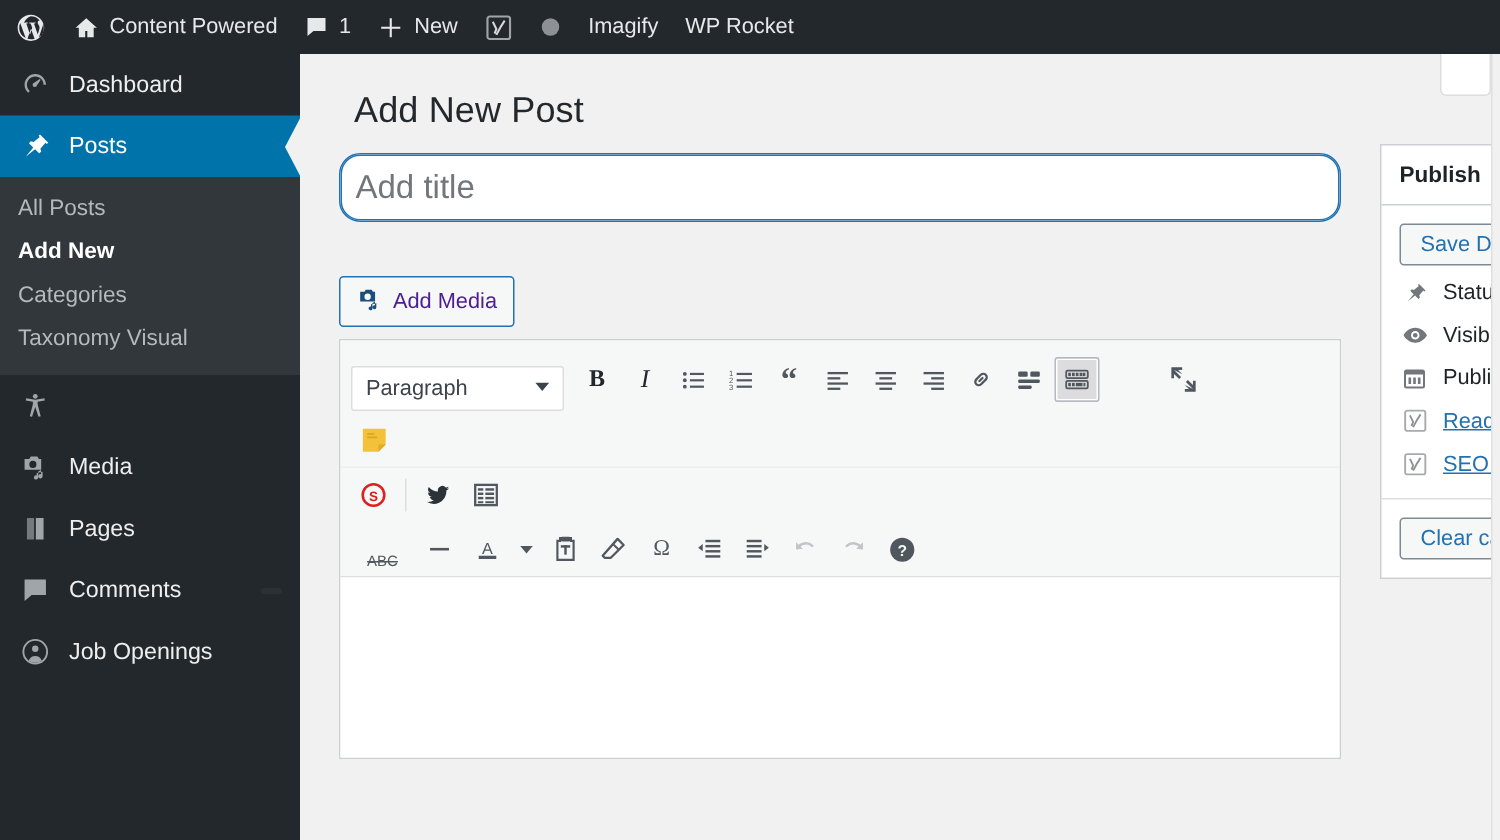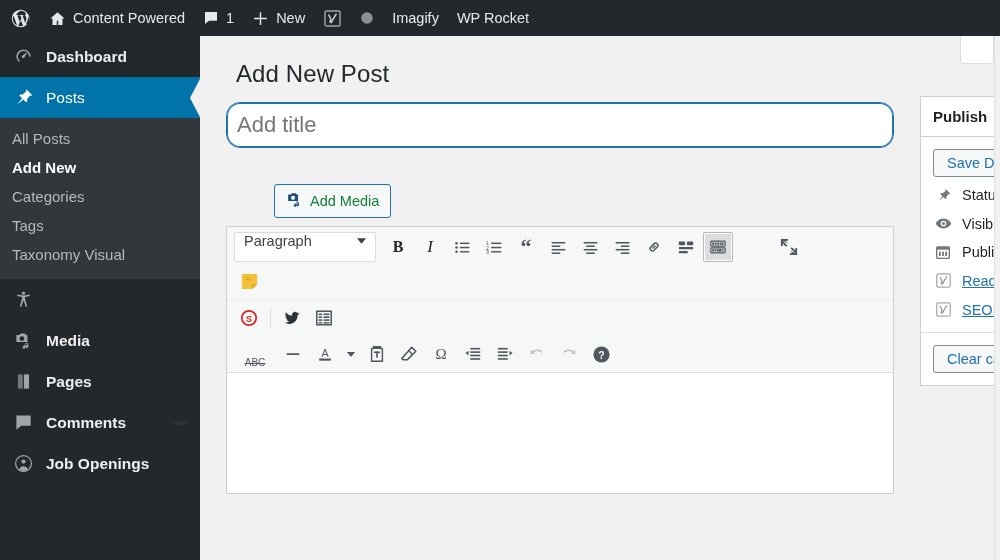--- a/index.html
+++ b/index.html
@@ -28,21 +28,21 @@
 
   
   .sidebar {
     position: absolute; top: 36px; left: 0; width: 200px; height: 524px;
     background: #23282d; z-index: 20;
   }
   .menu-item {
     position: relative;
     display: flex; align-items: center; gap: 12px;
     height: 41px; padding-left: 12px;
-    color: #eee; font-size: 15.5px; white-space: nowrap; font-weight: bold;
+    color: #eee; font-size: 15.5px; white-space: nowrap;
   }
   .menu-item .mi-ico {
     width: 22px; height: 22px; flex: 0 0 22px;
     display: flex; align-items: center; justify-content: center;
     color: #a0a5aa;
   }
   .menu-item.current {
     background: #0073aa; color: #fff; font-weight: 400;
   }
   .menu-item.current .mi-ico { color: #fff; }
@@ -94,22 +94,22 @@
 
   
   .mediarow {
     position: relative;
     margin: 36px 0 0 26px; width: 668px; height: 42px;
   }
   .btn-addmedia {
     display: inline-flex; align-items: center; gap: 7px;
     height: 34px; padding: 0 11px;
     background: #f6f7f7; border: 1px solid #2271b1;
-    border-radius: 3px; color: #15803d;
-    font-size: 14.5px; cursor: pointer; margin-left: 48px;
+    border-radius: 3px; color: #4c1d95;
+    font-size: 14.5px; cursor: pointer;
   }
   .ed-tabs { position: absolute; right: 0; bottom: -1px; display: flex; }
   .ed-tab {
     padding: 8px 15px 9px; font-size: 14.5px;
     border: 1px solid #ccd0d4; border-bottom: none;
     color: #646970; background: #e5e5e5;
     margin-left: -1px;
   }
   .ed-tab.active { background: #f6f7f7; color: #2c3338; border-bottom: 1px solid #f6f7f7; }
 
@@ -124,23 +124,23 @@
     width: 30px; height: 30px; margin: 1px;
     display: inline-flex; align-items: center; justify-content: center;
     color: #50575e; border: 1px solid transparent; border-radius: 2px;
     cursor: pointer; background: transparent;
   }
   .tbtn.active { background: #dcdcde; border-color: #b4b9be; box-shadow: 0 0 0 1px #fff inset; }
   .tbtn.disabled { color: #c3c4c7; }
   .tbtn.wide { width: 42px; align-items: flex-end; }
   .sep { width: 1px; height: 22px; background: #ddd; margin: 0 5px; }
   .sel-para {
-    width: 142px; height: 30px; margin: 1px 6px 1px 1px;
+    width: 142px; height: 30px; margin: 13px 6px 1px 1px;
     border: 1px solid #ddd; background: #fff; border-radius: 2px;
-    display: flex; align-items: flex-start; justify-content: space-between;
+    display: flex; align-items: center; justify-content: space-between;
     padding: 0 8px 0 9px; font-size: 14.5px; color: #3c434a; cursor: pointer;
   }
   .ed-canvas { height: 120px; background: #fff; }
 
   
   .publish-panel {
     position: absolute; top: 96px; left: 920px;
     width: 260px; background: #fff;
     border: 1px solid #ccd0d4; z-index: 15;
   }
@@ -254,23 +254,20 @@
 
     <div class="submenu">
       <div class="sub-item">
         <span>All Posts</span>
       </div>
       <div class="sub-item current">
         <span>Add New</span>
       </div>
       <div class="sub-item">
         <span>Categories</span>
-      </div>
-      <div class="sub-item">
-        <span>Tags</span>
       </div>
       <div class="sub-item">
         <span>Taxonomy Visual</span>
       </div>
     </div>
 
     <div class="menu-item">
       <span class="mi-ico">
         <svg width="19" height="19" viewBox="0 0 24 24">
             <circle cx="12" cy="4" r="2"></circle>

